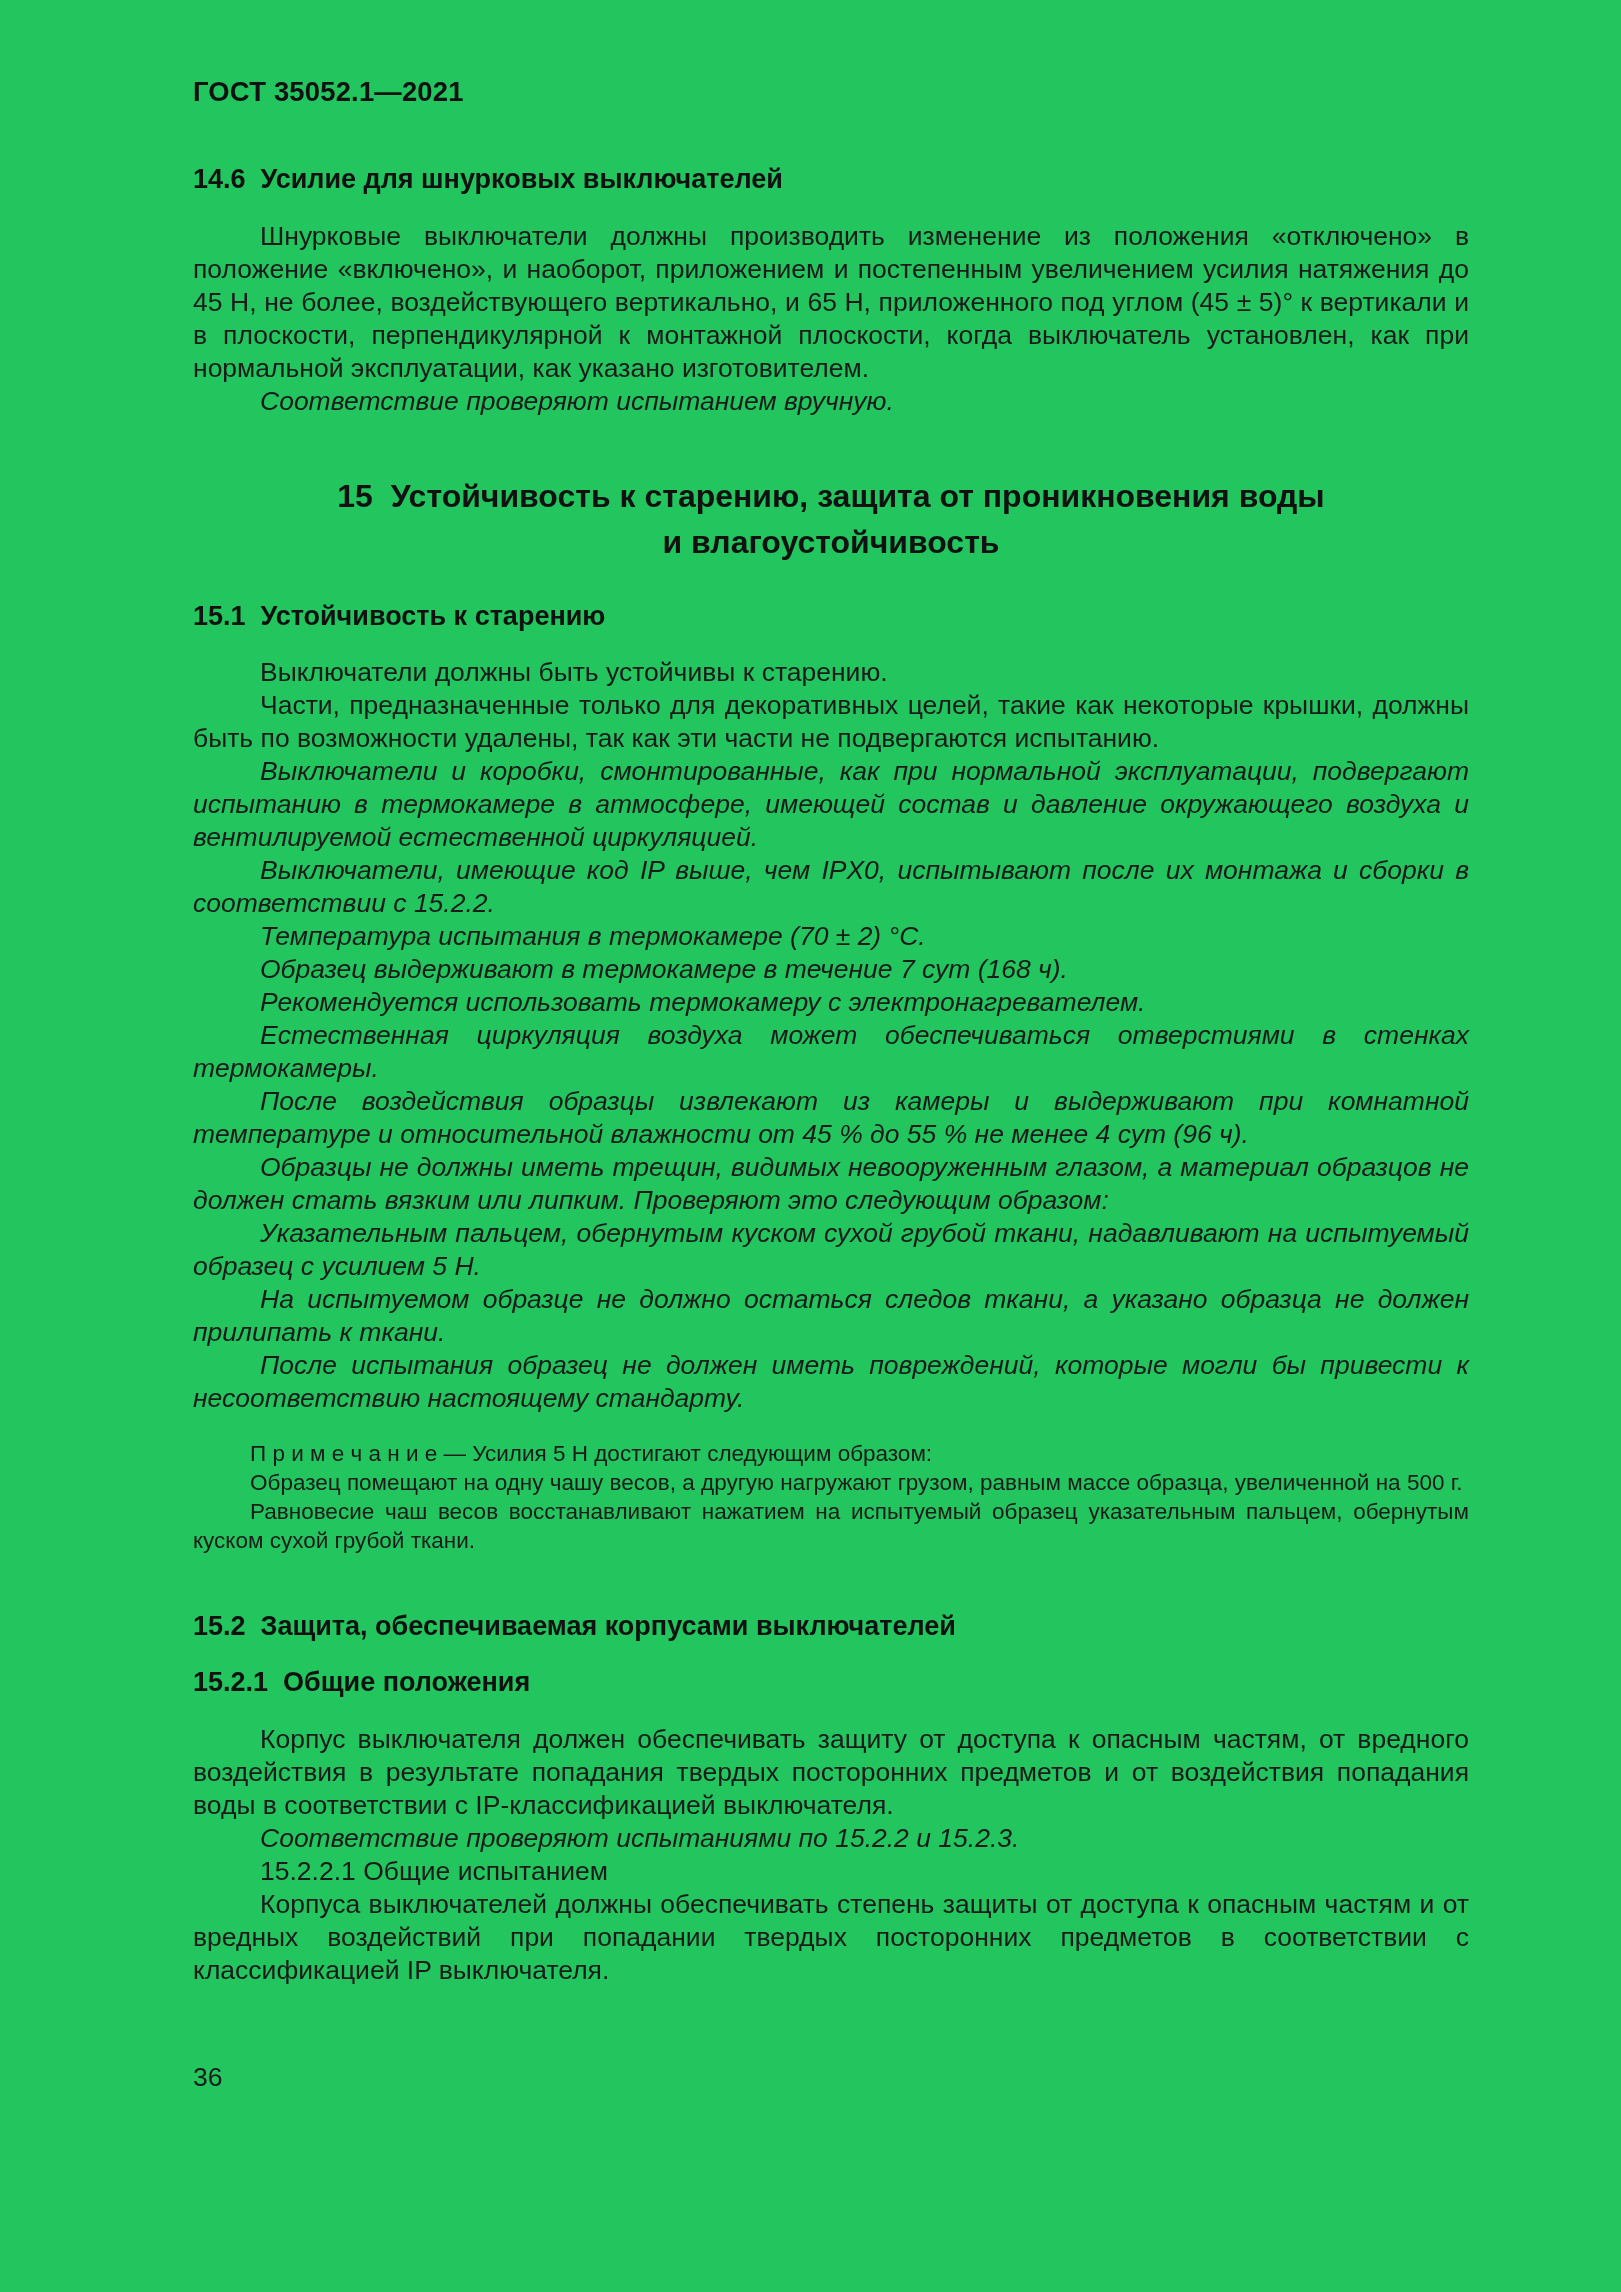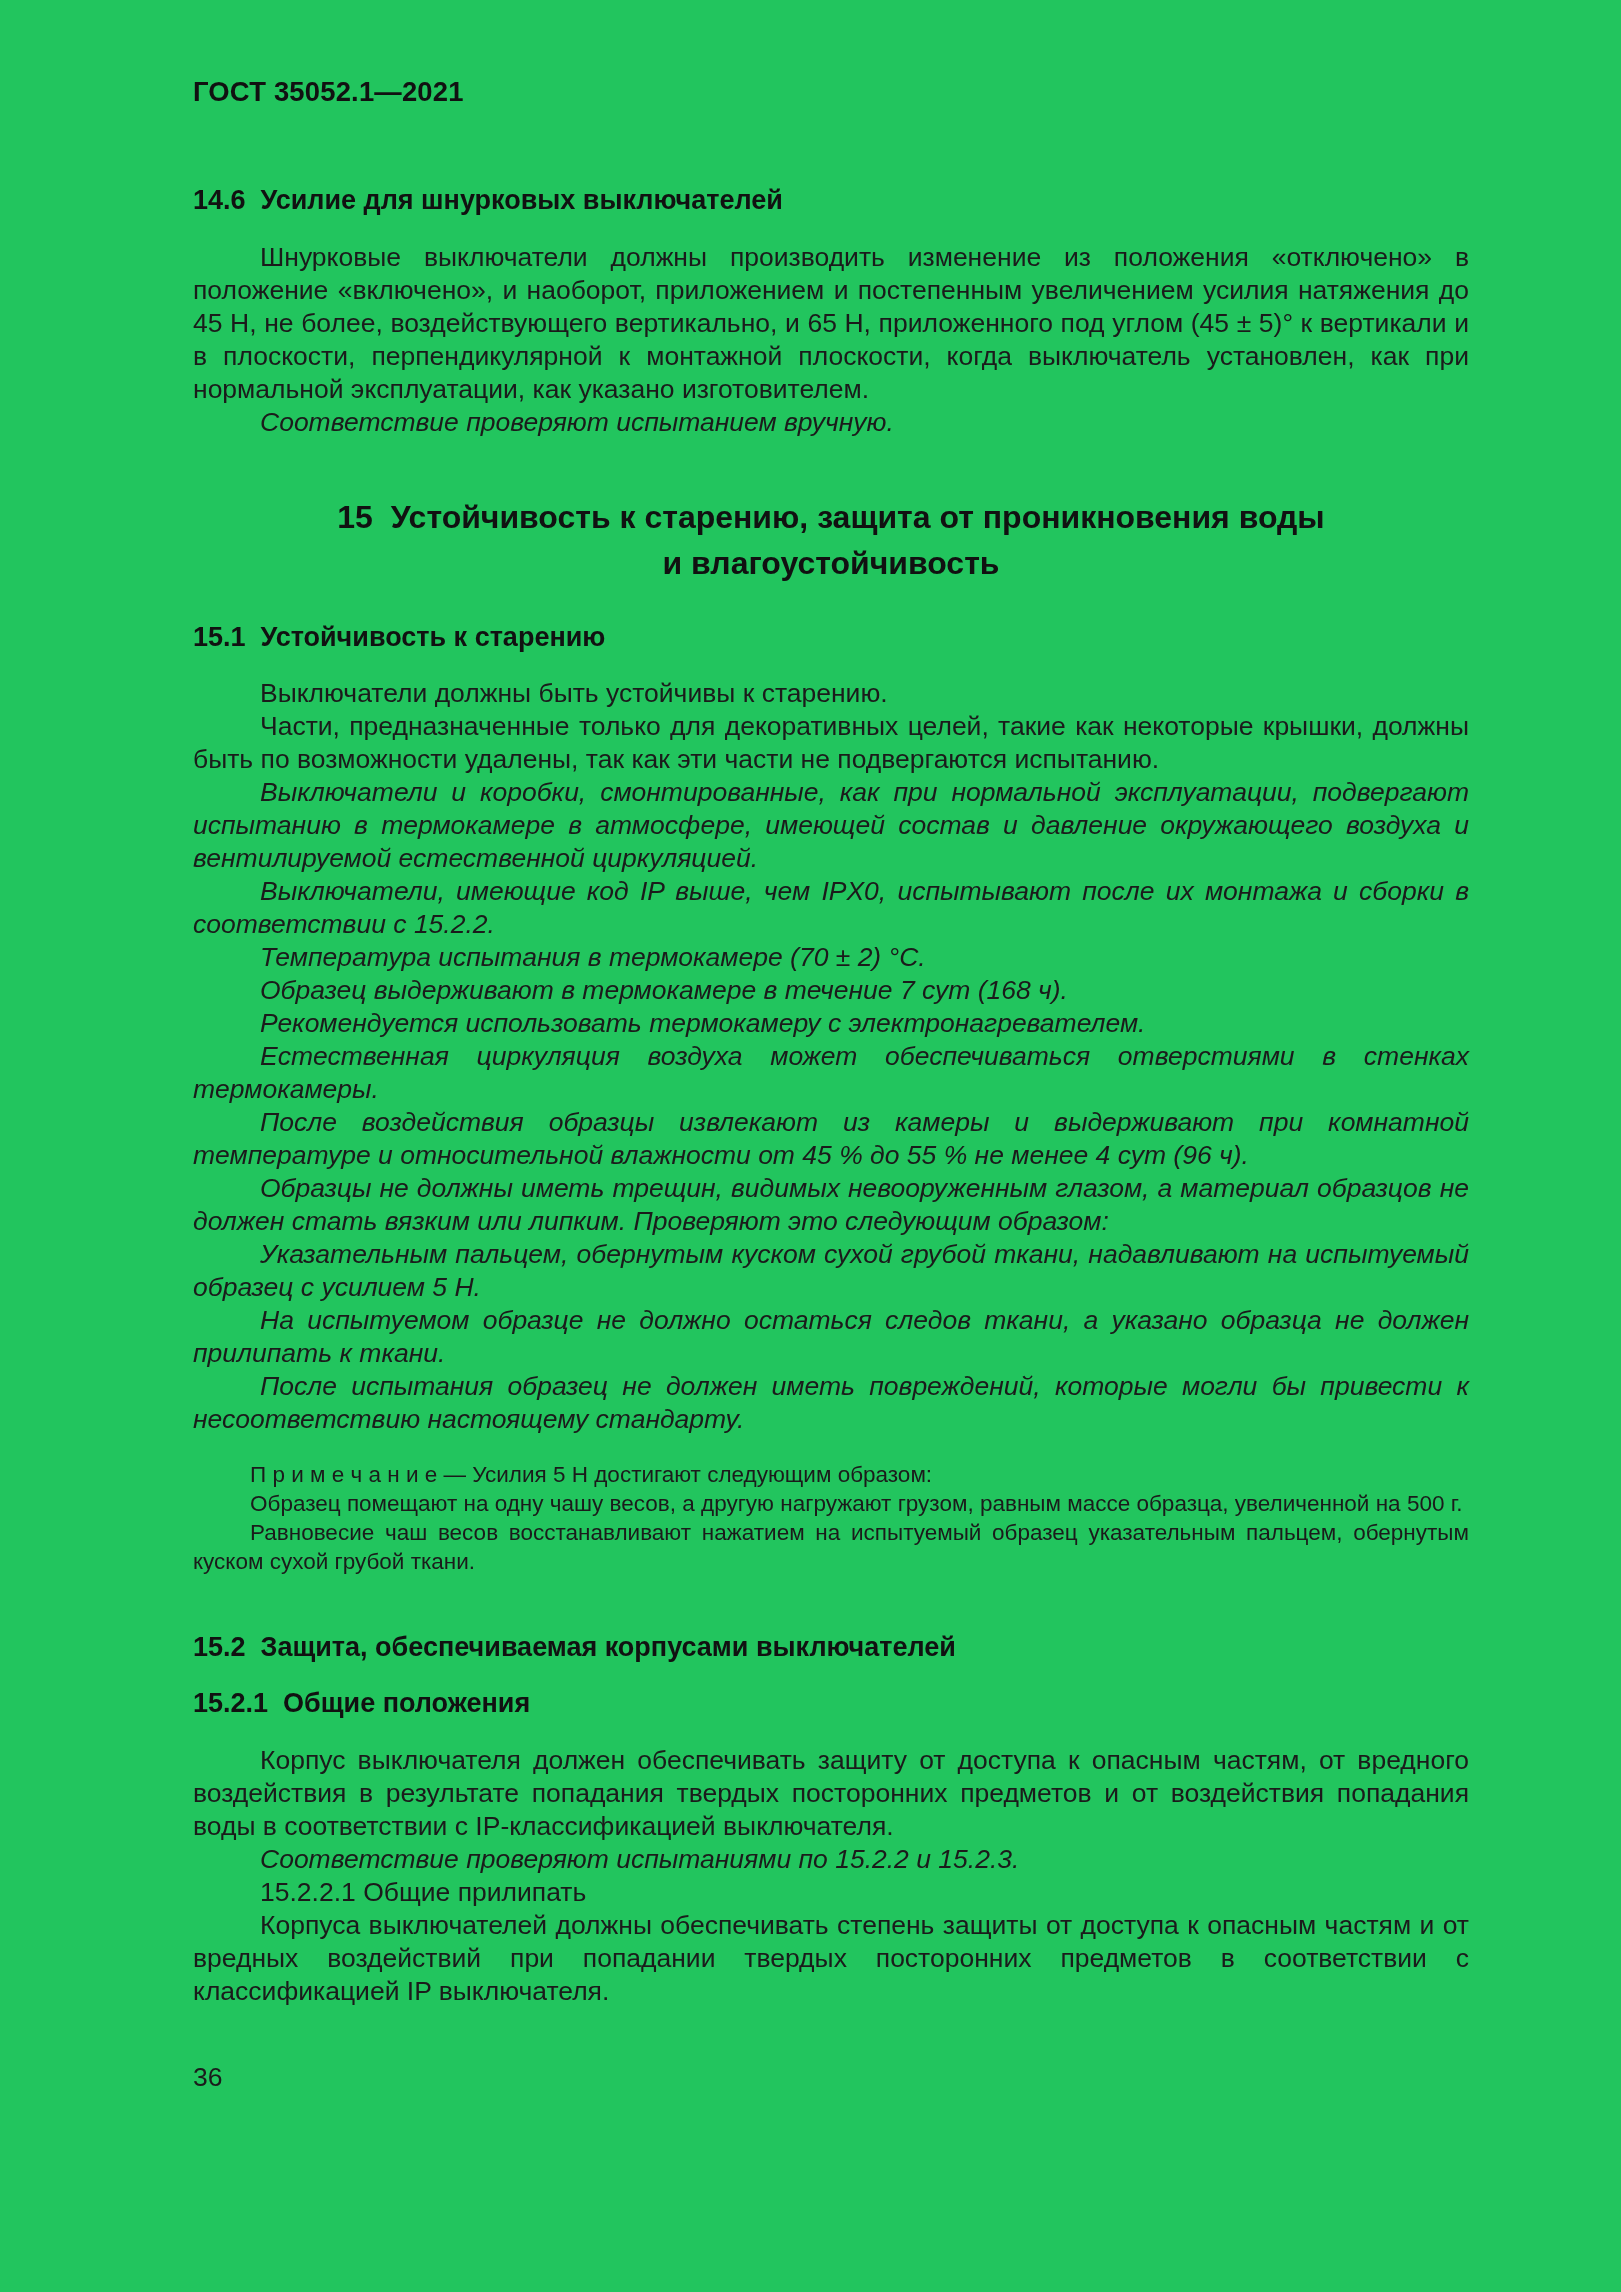--- a/index.html
+++ b/index.html
@@ -20,21 +20,21 @@
     padding: 76px 152px 0 193px;
     overflow: hidden;
   }
   .doc-header {
     font-size: 27.4px;
     font-weight: bold;
     color: #111111;
     letter-spacing: 0.2px;
   }
   .doc-body {
-    margin-top: 76px;
+    margin-top: 55px;
     font-size: 26.5px;
     line-height: 33px;
     text-align: justify;
   }
   .blk { margin: 0; }
   .blk.p, .blk.pi, .blk.hb {
     text-indent: 67px;
   }
   .blk.pi {
     font-style: italic;
@@ -105,19 +105,19 @@
       <div class="blk pi">Указательным пальцем, обернутым куском сухой грубой ткани, надавливают на испытуемый образец с усилием 5 Н.</div>
       <div class="blk pi">На испытуемом образце не должно остаться следов ткани, а указано образца не должен прилипать к ткани.</div>
       <div class="blk pi">После испытания образец не должен иметь повреждений, которые могли бы привести к несоответствию настоящему стандарту.</div>
       <div class="blk note">П р и м е ч а н и е  — Усилия 5 Н достигают следующим образом:</div>
       <div class="blk note">Образец помещают на одну чашу весов, а другую нагружают грузом, равным массе образца, увеличенной на 500 г.</div>
       <div class="blk note">Равновесие чаш весов восстанавливают нажатием на испытуемый образец указательным пальцем, обернутым куском сухой грубой ткани.</div>
       <div class="blk h3">15.2  Защита, обеспечиваемая корпусами выключателей</div>
       <div class="blk h3">15.2.1  Общие положения</div>
       <div class="blk p">Корпус выключателя должен обеспечивать защиту от доступа к опасным частям, от вредного воздействия в результате попадания твердых посторонних предметов и от воздействия попадания воды в соответствии с IP-классификацией выключателя.</div>
       <div class="blk pi">Соответствие проверяют испытаниями по 15.2.2 и 15.2.3.</div>
-      <div class="blk p">15.2.2.1 Общие прилипать</div>
+      <div class="blk p">15.2.2.1 Общие испытанием</div>
       <div class="blk p">Корпуса выключателей должны обеспечивать степень защиты от доступа к опасным частям и от вредных воздействий при попадании твердых посторонних предметов в соответствии с классификацией IP выключателя.</div>
     </div>
 
   <div class="page-number">36</div>
 </div>
 
 
 </body></html>

